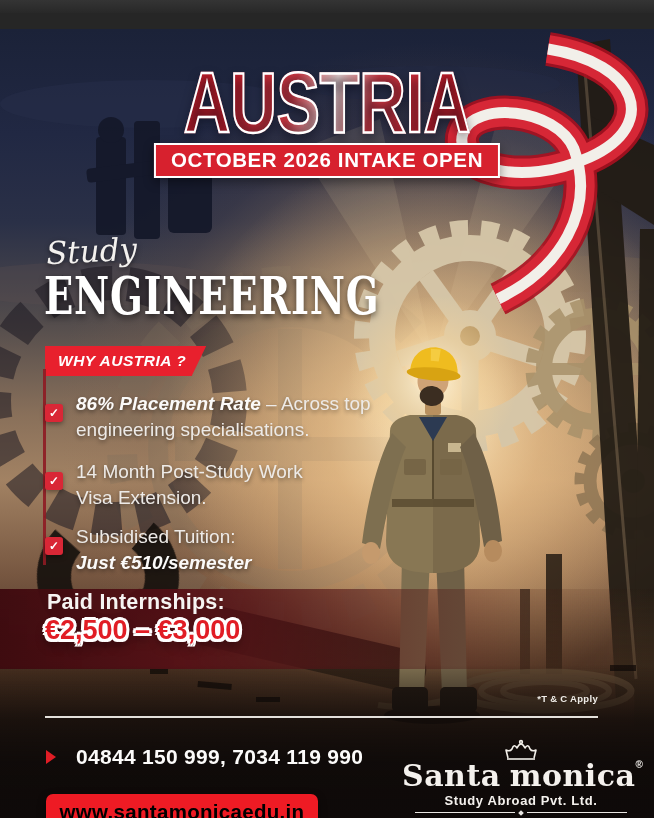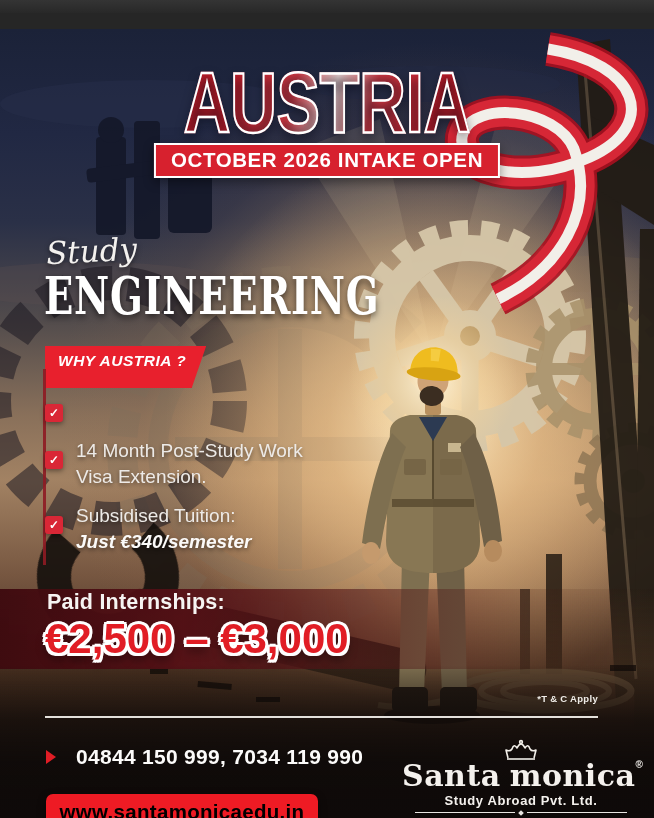--- a/index.html
+++ b/index.html
@@ -55,21 +55,21 @@
     position:absolute;z-index:3;top:237px;left:44px;
     font-family:"DejaVu Serif", serif;font-weight:700;font-size:52px;line-height:1.15;color:#ffffff;
     transform:scaleX(.74);transform-origin:left center;letter-spacing:1px;
     text-shadow:0 3px 7px rgba(0,0,0,.55);white-space:nowrap;
   }
 
   
   .why-badge{
     position:absolute;z-index:3;top:317px;left:45px;
     background:#e8202d;color:#ffffff;font-style:italic;font-weight:800;font-size:15.5px;letter-spacing:.5px;
-    padding:6px 20px 18px 13px;clip-path:polygon(0 0,100% 0,91% 100%,0 100%);
+    padding:6px 20px 6px 13px;clip-path:polygon(0 0,100% 0,91% 100%,0 100%);
     box-shadow:0 3px 8px rgba(0,0,0,.4);white-space:nowrap;
   }
   .vline{position:absolute;z-index:3;top:340px;left:43px;width:2.5px;height:196px;background:#8e1b24;opacity:.9;}
   .checklist{position:absolute;z-index:3;top:362px;left:45px;width:335px;}
   .check-item{display:flex;gap:13px;}
   .check-item.i1{margin-bottom:16px;} .check-item.i2{margin-bottom:13px;}
   .checkbox{
     flex:0 0 auto;width:18px;height:18px;margin-top:13px;border-radius:3px;background:#d92736;
     display:flex;align-items:center;justify-content:center;color:#fff;font-size:12px;font-weight:800;
     box-shadow:0 2px 5px rgba(0,0,0,.4);
@@ -78,21 +78,21 @@
   .em{font-weight:800;font-style:italic;color:#fbfaf9;}
 
   
   .band{
     position:absolute;z-index:2;top:560px;left:0;width:654px;height:80px;
     background:linear-gradient(90deg, rgba(62,10,15,.96) 0%, rgba(86,16,22,.92) 28%, rgba(84,24,24,.55) 58%, rgba(70,28,20,.18) 82%, rgba(0,0,0,0) 100%);
   }
   .band-label{margin:1px 0 0 47px;font-size:21.5px;font-weight:600;color:#f6f4f2;letter-spacing:.2px;}
   .amount-row{margin:0 0 0 45px;display:flex;align-items:baseline;}
   .amount{
-    font-size:42px;font-weight:800;letter-spacing:0;color:#e11d25;white-space:pre;
+    font-size:27px;font-weight:800;letter-spacing:0;color:#e11d25;white-space:pre;
     text-shadow:
       -2.5px -2.5px 0 #fff, 2.5px -2.5px 0 #fff, -2.5px 2.5px 0 #fff, 2.5px 2.5px 0 #fff,
       -3px 0 0 #fff, 3px 0 0 #fff, 0 -3px 0 #fff, 0 3px 0 #fff,
       0 7px 10px rgba(0,0,0,.5);
   }
   .permonth{font-size:23px;font-weight:700;color:#f6f4f2;margin-left:2px;text-shadow:0 2px 4px rgba(0,0,0,.5);}
 
   
   .tnc{position:absolute;z-index:3;top:664px;right:56px;font-size:9.5px;font-weight:700;color:#efece8;letter-spacing:.3px;}
   .divider{position:absolute;z-index:3;top:687px;left:45px;width:553px;height:1.5px;background:#f5f2ee;opacity:.92;}
@@ -270,33 +270,37 @@
 
     <div class="study">Study</div>
     <div class="field">ENGINEERING</div>
 
     <div class="why-badge">WHY AUSTRIA ?</div>
     <div class="vline"></div>
 
     <div class="checklist">
       <div class="check-item i1">
         <span class="checkbox">✓</span>
+        <div class="check-text">
+          <span class="em">86% Placement Rate</span><span> – Across top</span><br>
+          <span>engineering specialisations.</span>
+        </div>
       </div>
       <div class="check-item i2">
         <span class="checkbox">✓</span>
         <div class="check-text">
           <span>14 Month Post-Study Work</span><br>
           <span>Visa Extension.</span>
         </div>
       </div>
       <div class="check-item i3">
         <span class="checkbox">✓</span>
         <div class="check-text">
           <span>Subsidised Tuition:</span><br>
-          <span class="em">Just €340/semester</span>
+          <span class="em">Just €510/semester</span>
         </div>
       </div>
     </div>
 
     <div class="band">
       <div class="band-label">Paid Internships:</div>
       <div class="amount-row">
         <span class="amount">€2,500 – €3,000</span>
       </div>
     </div>

